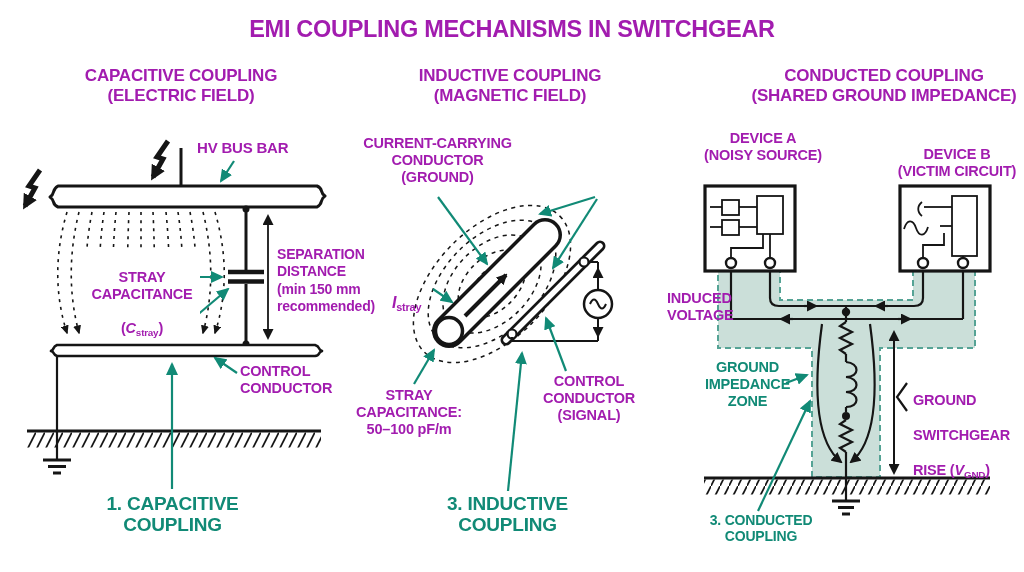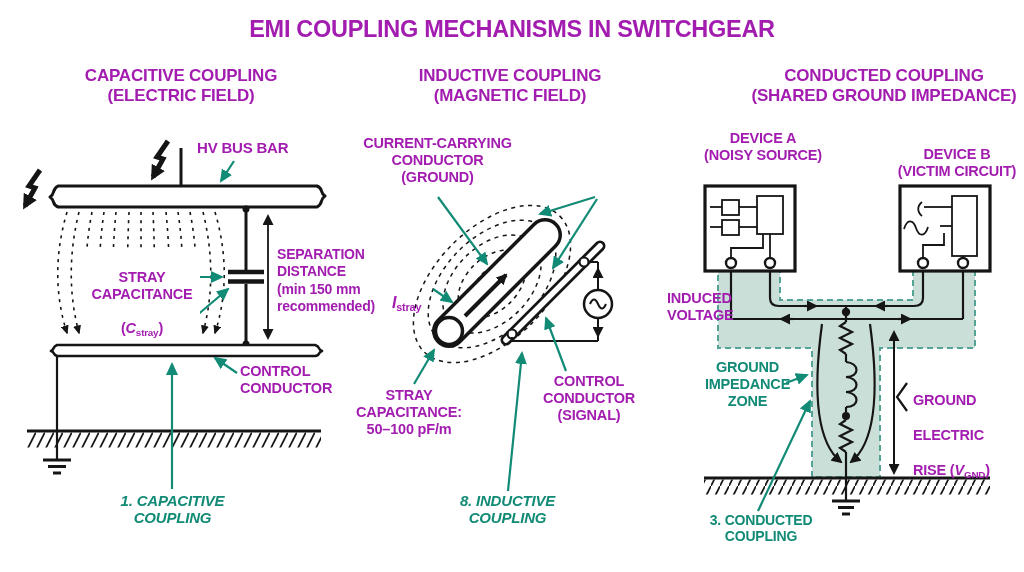--- a/index.html
+++ b/index.html
@@ -5,21 +5,21 @@
   html,body{margin:0;padding:0;background:#fff;}
   #stage{position:relative;width:1024px;height:572px;background:#ffffff;overflow:hidden;
          font-family:"Liberation Sans", sans-serif;}
   #stage svg{position:absolute;left:0;top:0;}
   .t{position:absolute;font-weight:700;color:#a21caf;letter-spacing:-0.2px;line-height:1.18;
      white-space:pre-line;font-size:14.5px;}
   .ctr{text-align:center;}
   .teal{color:#118a76;}
   .title{font-size:23.5px;letter-spacing:-0.3px;}
   .head{font-size:17px;line-height:1.16;}
-  .num{font-size:15px;line-height:1.13;letter-spacing:-0.2px;font-style:italic;}
+  .num{font-size:19px;line-height:1.13;letter-spacing:-0.2px;}
   .whitebg{background:#ffffff;padding:1px 2px;}
   sub{font-size:0.68em;vertical-align:-0.28em;font-weight:700;}
   i{font-style:italic;}
 </style>
 </head>
 <body>
 
 <div id="stage">
 
 <svg width="1024" height="572" viewBox="0 0 1024 572">
@@ -266,31 +266,31 @@
   <i>I</i><sub>stray</sub>
 </div>
 <div class="t" style="left:619px;top:290px;margin-left:48px;">INDUCED
 VOLTAGE</div>
 <div class="t ctr" style="left:343px;width:132px;top:387px;">STRAY
 CAPACITANCE:
 50–100 pF/m</div>
 <div class="t ctr" style="left:529px;width:120px;top:373px;">CONTROL
 CONDUCTOR
 (SIGNAL)</div>
-<div class="t num teal ctr" style="left:420px;width:175px;top:493px;">8. INDUCTIVE
+<div class="t num teal ctr" style="left:420px;width:175px;top:493px;">3. INDUCTIVE
 COUPLING</div>
 
 <div class="t ctr" style="left:698px;width:130px;top:130px;">DEVICE A
 (NOISY SOURCE)</div>
 <div class="t ctr" style="left:888px;width:138px;top:146px;">DEVICE B
 (VICTIM CIRCUIT)</div>
 <div class="t teal ctr" style="left:700px;width:95px;top:359px;">GROUND
 IMPEDANCE
 ZONE</div>
 <div class="t" style="left:913px;top:374px;line-height:1.22;">
   <span>GROUND</span><br>
-  <span>ELECTRIC</span><br>
+  <span>SWITCHGEAR</span><br>
   <span>RISE (</span><i>V</i><sub>GND</sub><span>)</span>
 </div>
 <div class="t teal ctr" style="left:690px;width:142px;top:512px;font-size:14px;line-height:1.15;">3. CONDUCTED
 COUPLING</div>
 
 </div>
 
 </body></html>

